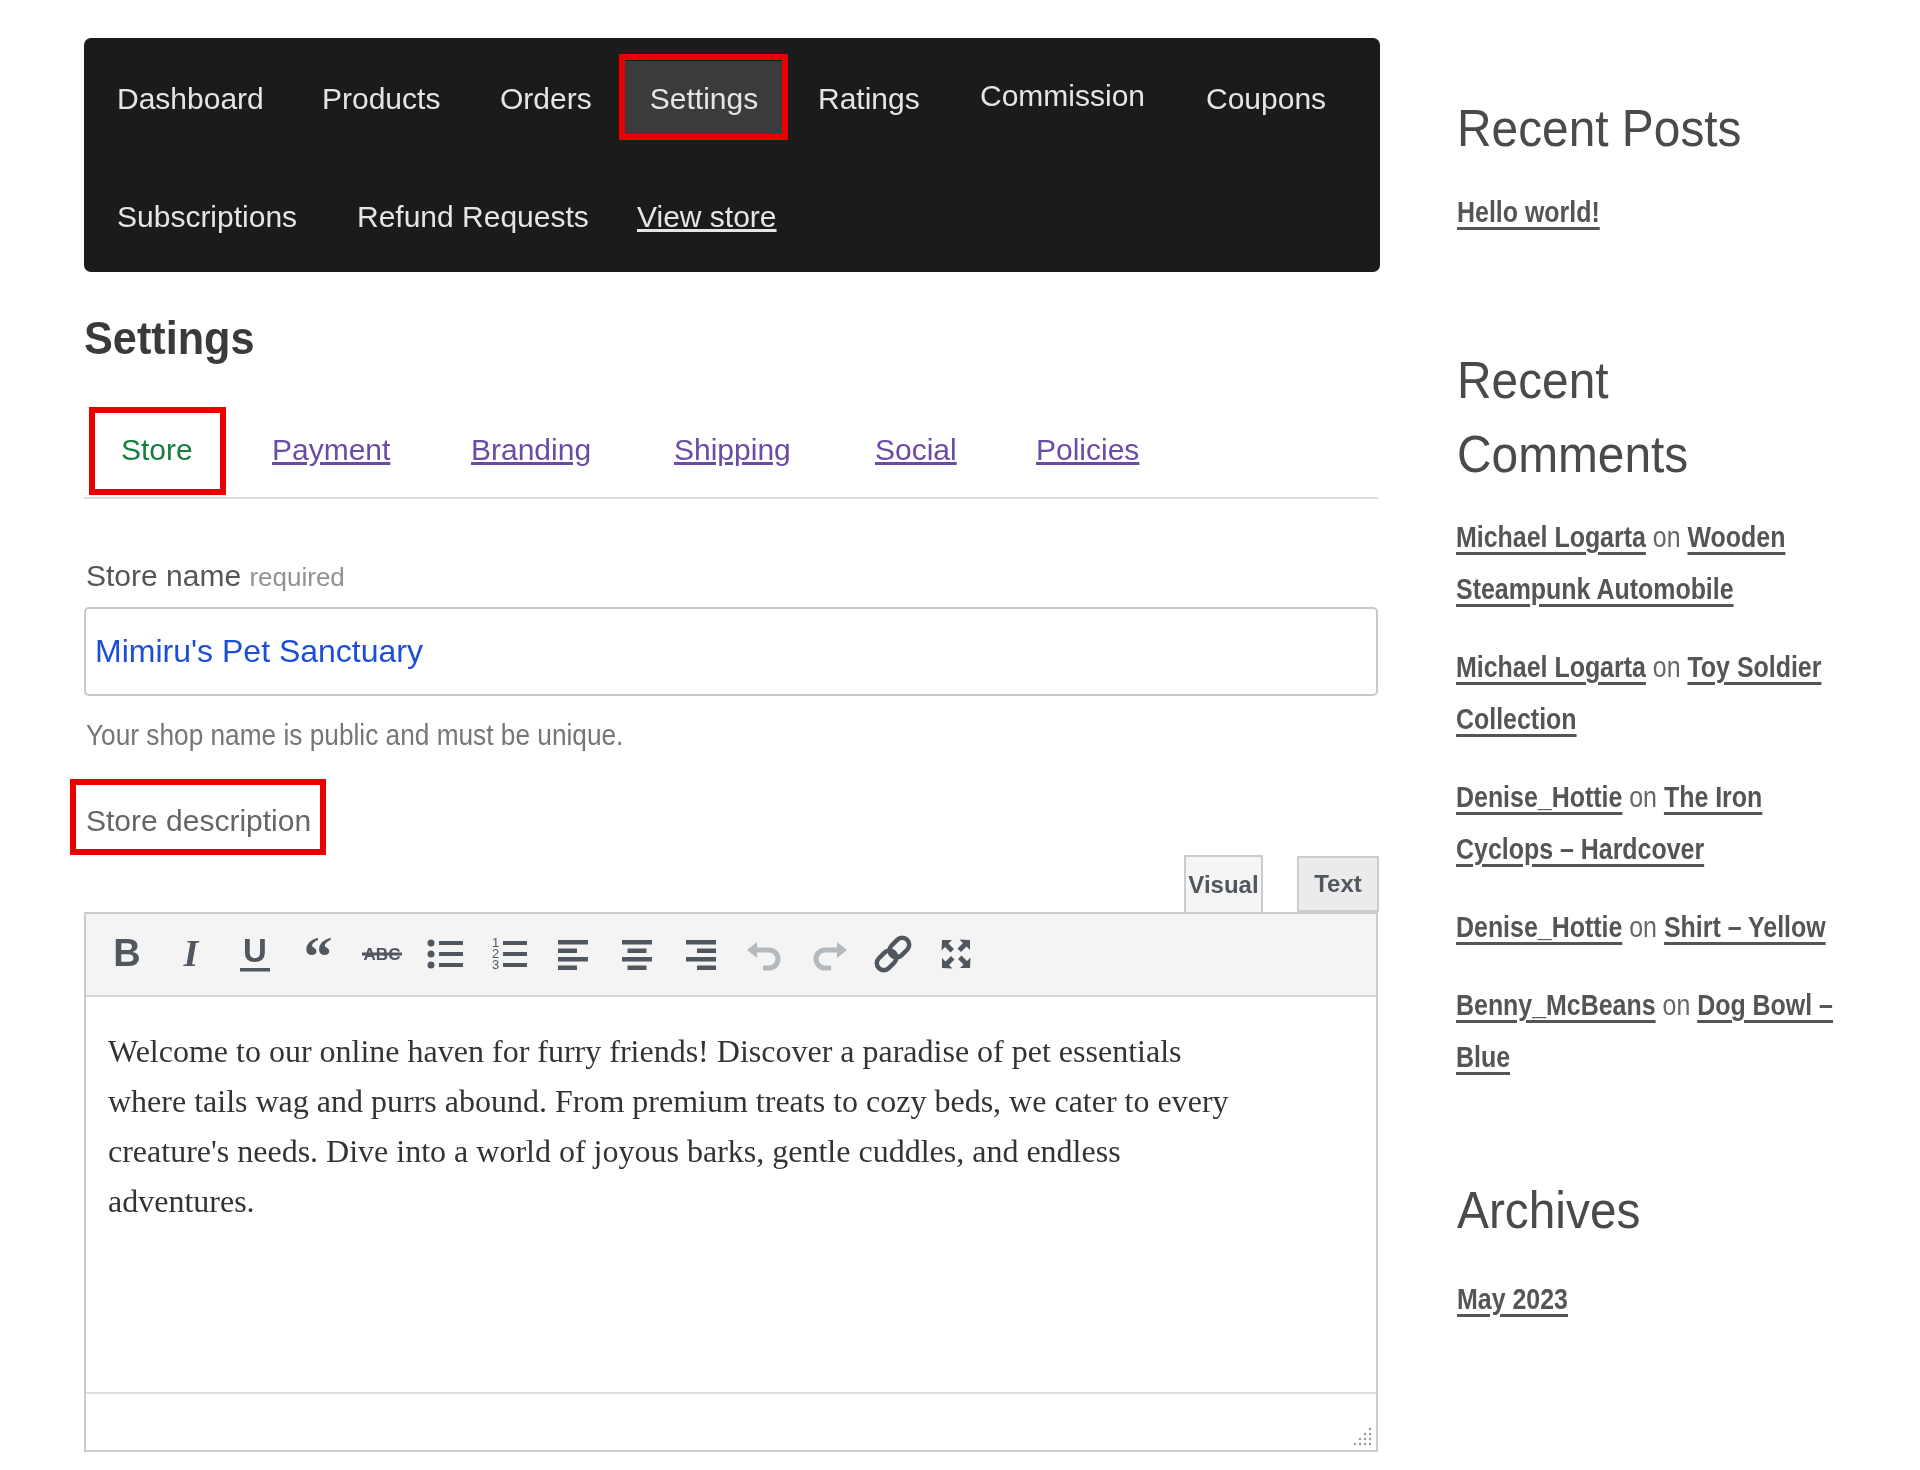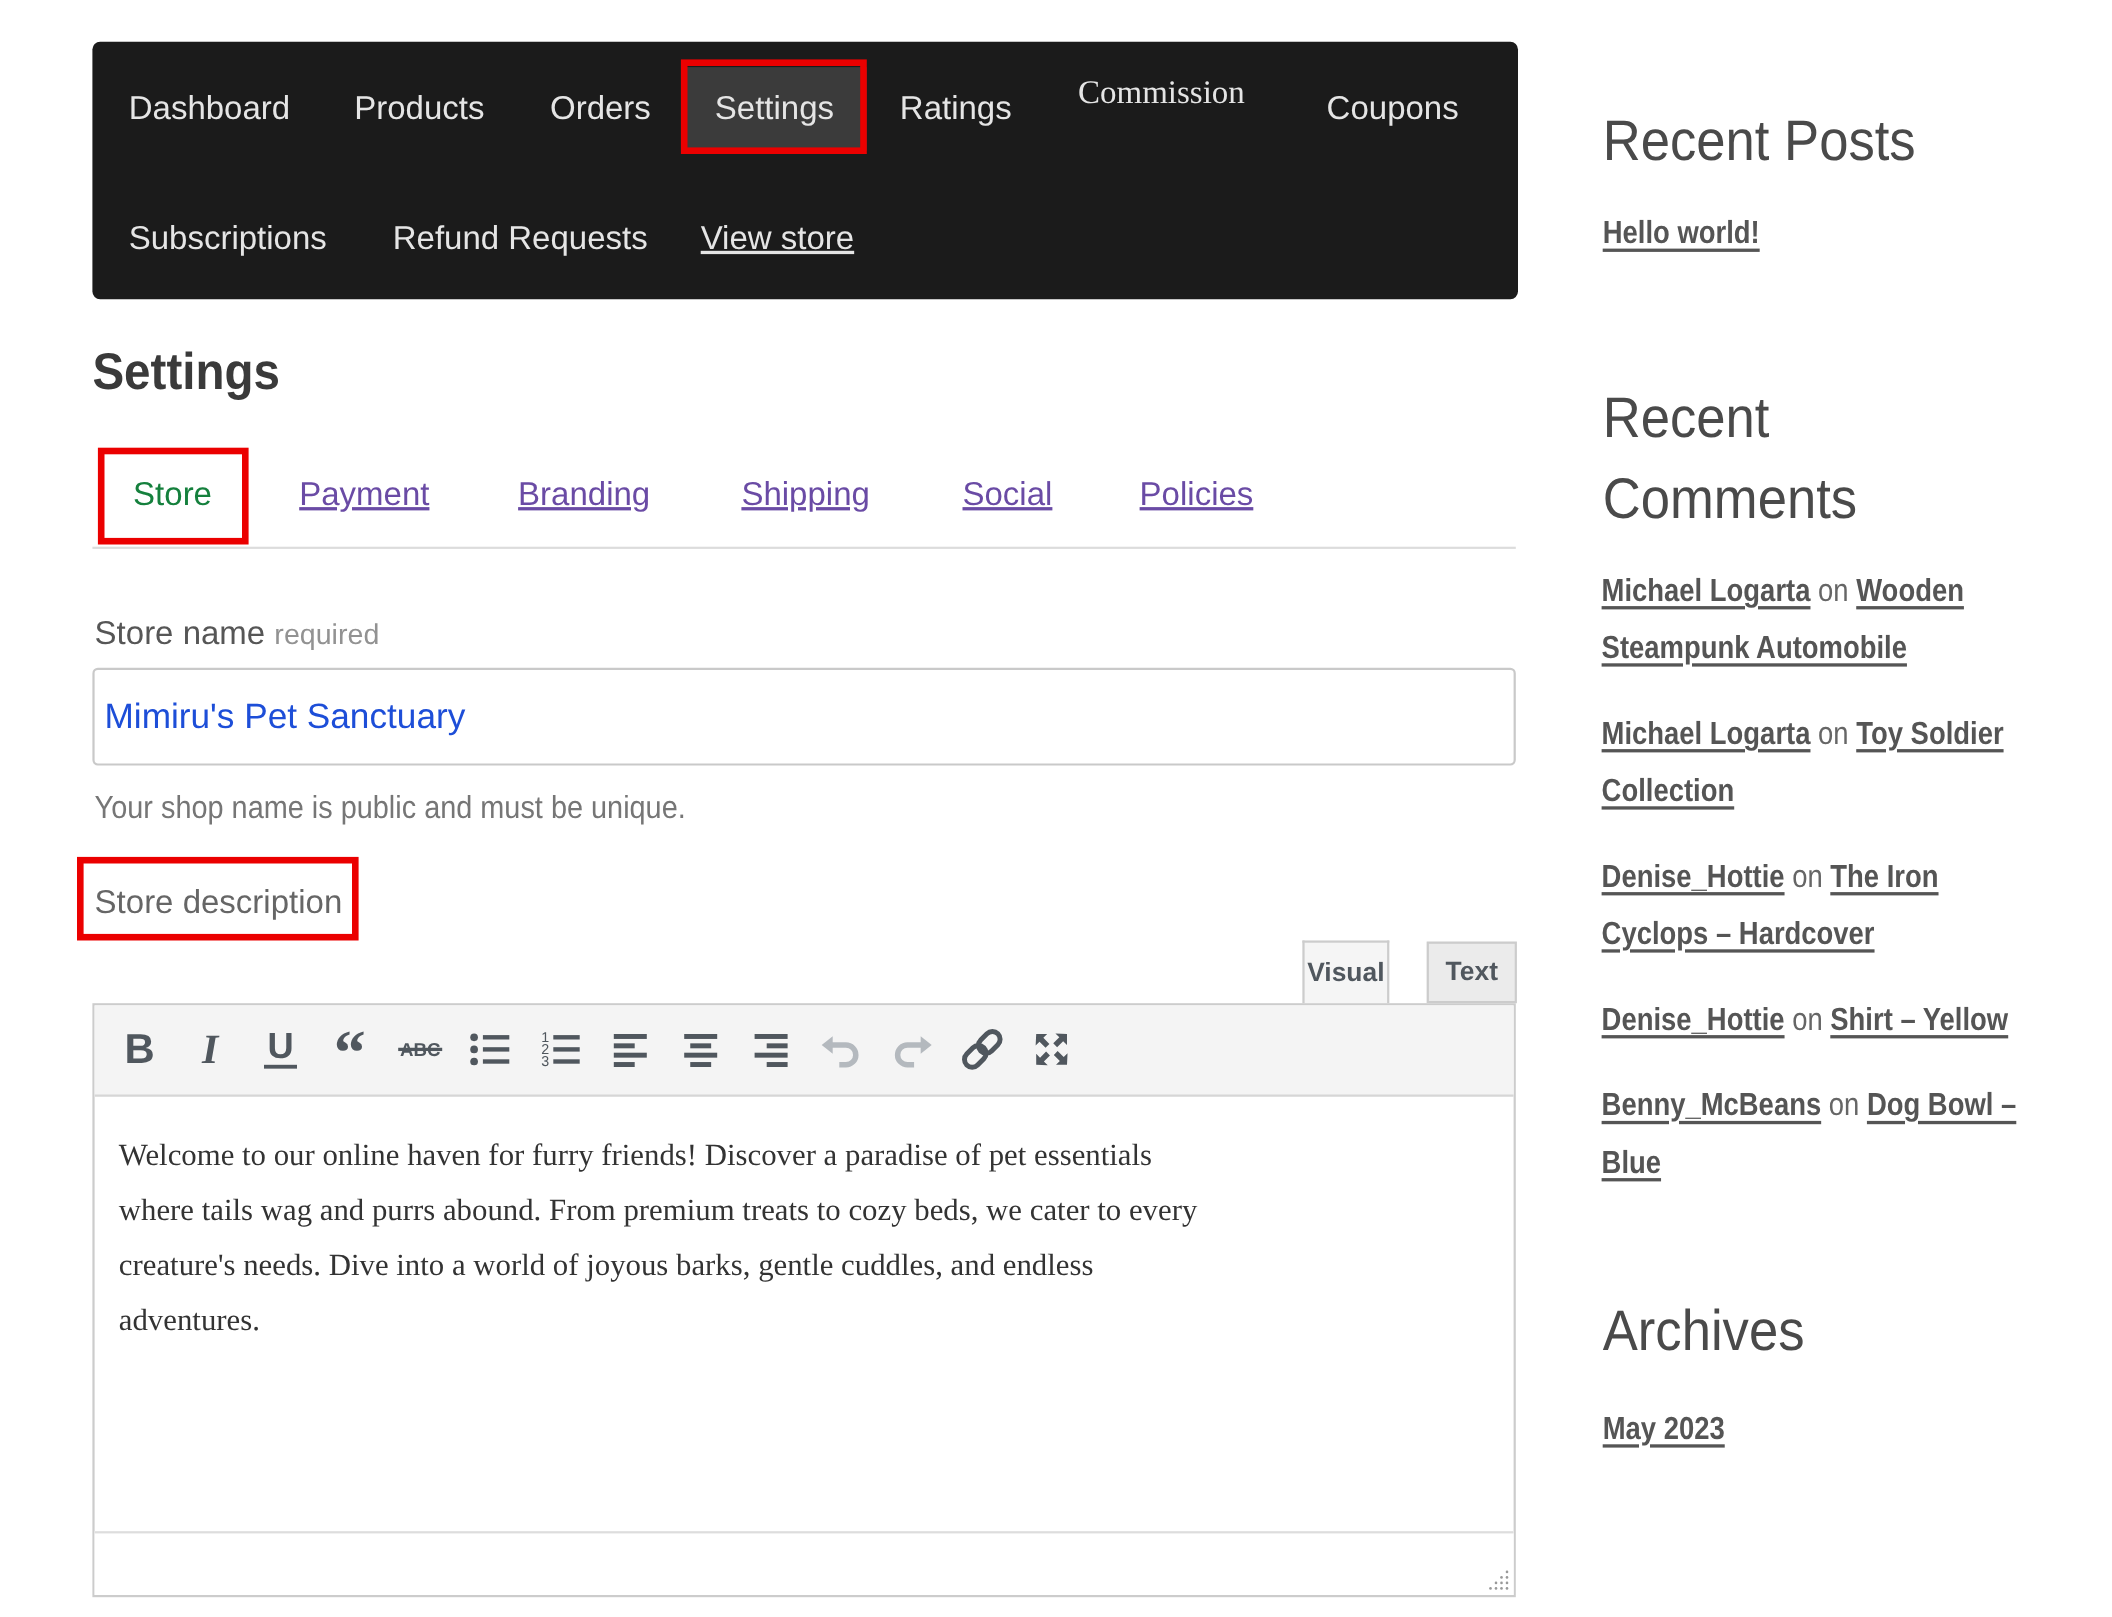--- a/index.html
+++ b/index.html
@@ -23,39 +23,39 @@
 #inputtext { position:absolute; left:95px; top:607px; height:89px; line-height:89px; font-size:32px; color:#1d4ed8; }
 #helper { position:absolute; left:86px; top:710px; line-height:50px; font-size:29px; color:#767676; transform:scaleX(0.905); transform-origin:left top; }
 #lbldesc { position:absolute; left:86px; top:796px; line-height:50px; font-size:30px; color:#666666; }
 
 #tabvisual { position:absolute; left:1184px; top:855px; width:79px; height:59px; background:#f5f5f5; border:2px solid #cccccc; border-bottom:none; font-size:24px; font-weight:bold; color:#50575e; text-align:center; line-height:55px; }
 #tabtext { position:absolute; left:1297px; top:856px; width:82px; height:56px; background:#ebebeb; border:2px solid #cccccc; font-size:24px; font-weight:bold; color:#50575e; text-align:center; line-height:52px; }
 
 #editor { position:absolute; left:84px; top:912px; width:1294px; height:540px; border:2px solid #cccccc; background:#fff; }
 #toolbar { position:absolute; left:0; top:0; width:1290px; height:83px; background:#f4f4f4; border-bottom:2px solid #d6d6d6; }
 .ticon { position:absolute; top:18px; width:44px; height:44px; }
-#content { position:absolute; left:22px; top:112px; width:1240px; font-family:"Liberation Serif", serif; font-size:28px; line-height:50px; color:#333333; }
+#content { position:absolute; left:22px; top:112px; width:1240px; font-family:"Liberation Serif", serif; font-size:32px; line-height:50px; color:#333333; }
 #content p { margin:0 0 26px 0; }
 #statusbar { position:absolute; left:0; top:478px; width:1290px; height:58px; border-top:2px solid #dddddd; background:#fff; }
 
 .sbh2 { position:absolute; left:1457px; font-size:52px; font-weight:normal; color:#4a4a4a; line-height:74px; transform:scaleX(0.92); transform-origin:left top; }
 .sblink { font-weight:bold; color:#555555; text-decoration:underline; text-decoration-thickness:3px; text-underline-offset:5px; }
 #comments { position:absolute; left:1456px; top:511px; width:580px; font-size:29px; line-height:52px; color:#666666; list-style:none; }
 #comments li { margin-bottom:26px; transform:scaleX(0.86); transform-origin:left top; }
 </style>
 </head>
 <body>
 <div id="nav">
   <div id="settingsbg"></div>
   <span class="navitem" style="left:33px;  top:23px;">Dashboard</span>
   <span class="navitem" style="left:238px; top:23px;">Products</span>
   <span class="navitem" style="left:416px; top:23px;">Orders</span>
   <span class="navitem" style="left:536px; top:23px; width:168px; text-align:center;">Settings</span>
   <span class="navitem" style="left:734px; top:23px;">Ratings</span>
-  <span class="navitem" style="left:896px; top:9px;font-family:Liberation Serif, serif;">Commission</span>
+  <span class="navitem" style="left:896px; top:20px;">Commission</span>
   <span class="navitem" style="left:1122px;top:23px;">Coupons</span>
   <span class="navitem" style="left:33px;  top:141px;">Subscriptions</span>
   <span class="navitem" style="left:273px; top:141px;">Refund Requests</span>
   <span class="navitem" style="left:553px; top:141px;text-decoration:underline;">View store</span>
 </div>
 <h1 id="h1">Settings</h1>
 <span class="tab" style="left:121px; color:#15803d;">Store</span>
 <span class="tab tablink" style="left:272px;">Payment</span>
 <span class="tab tablink" style="left:471px;">Branding</span>
 <span class="tab tablink" style="left:674px;">Shipping</span>

